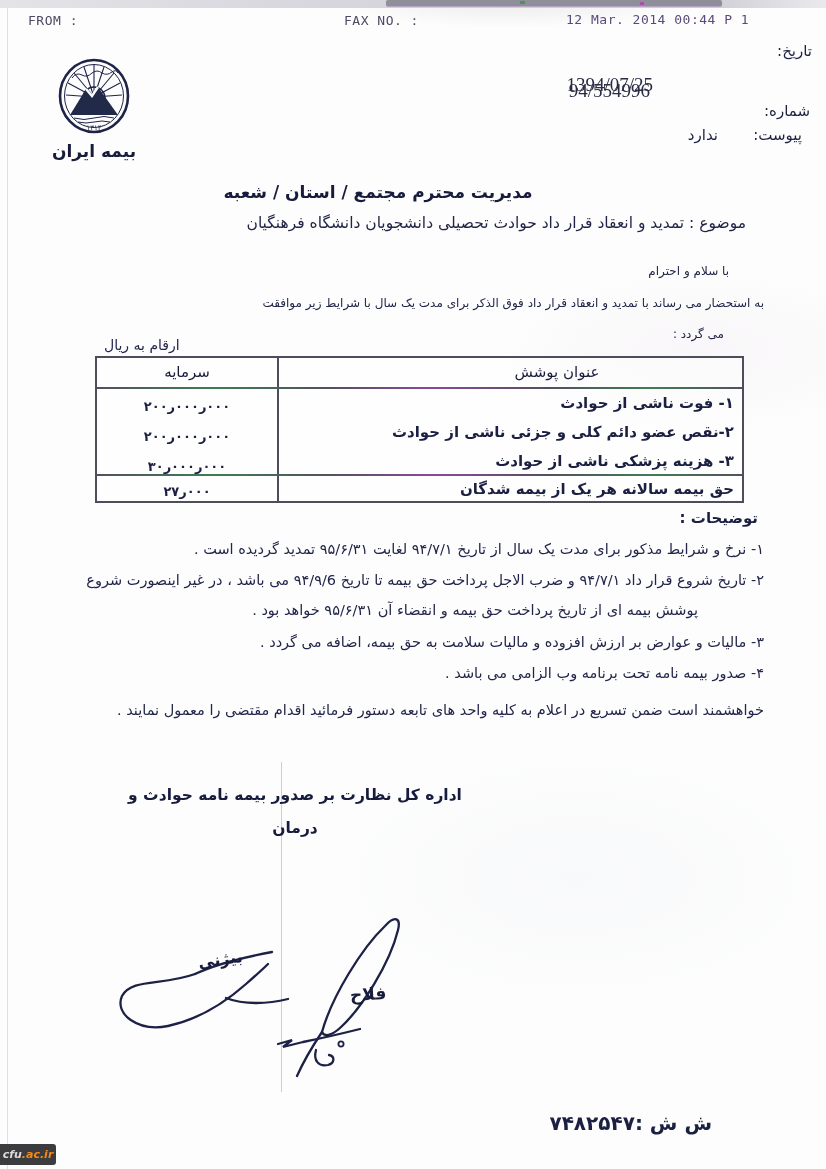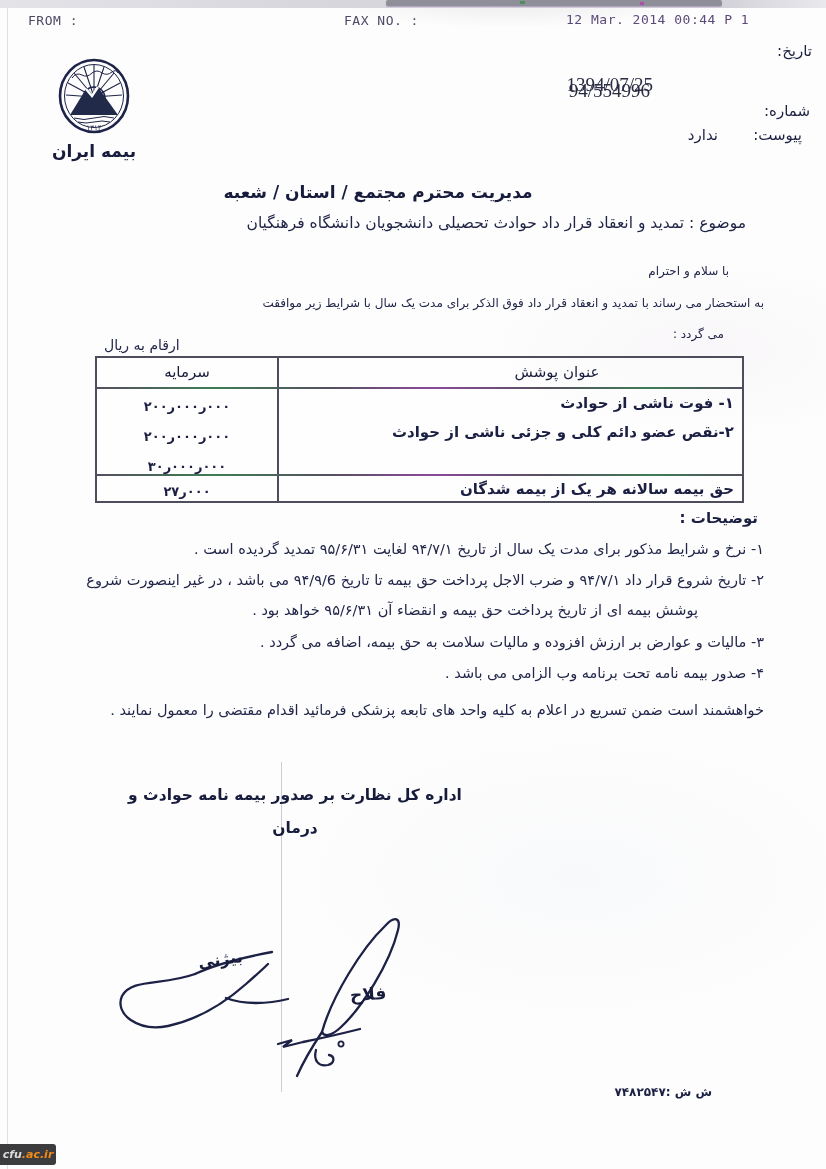--- a/index.html
+++ b/index.html
@@ -51,21 +51,21 @@
   .prem-cap{position:absolute;left:0;top:119px;width:180px;text-align:center;line-height:27px;}
   
   .notes-head{font-size:15px;font-weight:700;color:#1b1f42;}
   .note{right:62px;width:706px;direction:rtl;font-size:14.5px;color:#22264a;line-height:30px;padding-right:66px;text-indent:-66px;box-sizing:border-box;text-align:right;}
   .closing{right:62px;width:708px;direction:rtl;font-size:14.5px;color:#22264a;line-height:33px;text-align:right;}
   
   .dept{left:103px;width:384px;text-align:center;font-size:15.5px;font-weight:700;color:#181c3c;line-height:33px;}
   .sig-name{font-weight:700;color:#181c3c;}
   .sig-stroke{stroke:#1c2145;stroke-width:2.3;fill:none;stroke-linecap:round;}
   
-  .ref{font-size:12px;font-weight:700;color:#1b1f42;direction:rtl;}
+  .ref{font-size:20px;font-weight:700;color:#1b1f42;direction:rtl;margin-top:26px;}
   .watermark{left:0;top:1144px;width:56px;height:21px;background:#3c3c3e;border-radius:0 3px 3px 0;
     font-style:italic;font-weight:700;font-size:11px;line-height:21px;text-align:center;}
   .wm-pre{color:#dadada;} .wm-suf{color:#f28a1a;}
   .seal{stroke:#1e2348;fill:none;}
 </style>
 </head>
 <body>
 
 <div class="page">
 
@@ -121,38 +121,39 @@
 
   <div class="abs ctable">
     <div class="vline"></div>
     <div class="hline hl1"></div>
     <div class="hline hl2"></div>
     <div class="th cov-head">عنوان پوشش</div>
     <div class="th cap-head">سرمایه</div>
     <div class="cov-body">
       <div class="t">۱- فوت ناشی از حوادث</div>
       <div class="t">۲-نقص عضو دائم کلی و جزئی ناشی از حوادث</div>
+      <div class="t">۳- هزینه پزشکی ناشی از حوادث</div>
     </div>
     <div class="cap-body">
       <div class="a"><span class="amount">۲۰۰ر۰۰۰ر۰۰۰</span></div>
       <div class="a"><span class="amount">۲۰۰ر۰۰۰ر۰۰۰</span></div>
       <div class="a"><span class="amount">۳۰ر۰۰۰ر۰۰۰</span></div>
     </div>
     <div class="prem-title">حق بیمه سالانه هر یک از بیمه شدگان</div>
     <div class="prem-cap"><span class="amount">۲۷ر۰۰۰</span></div>
   </div>
 
   <div class="abs notes-head rtl" style="right:68px;top:509px;">توضیحات :</div>
   <div class="abs note" style="top:534px;">۱- نرخ و شرایط مذکور برای مدت یک سال از تاریخ ۹۴/۷/۱ لغایت ۹۵/۶/۳۱ تمدید گردیده است .</div>
   <div class="abs note" style="top:565px;">۲- تاریخ شروع قرار داد ۹۴/۷/۱ و ضرب الاجل پرداخت حق بیمه تا تاریخ ۹۴/۹/6 می باشد ، در غیر اینصورت شروع پوشش بیمه ای از تاریخ پرداخت حق بیمه و انقضاء آن ۹۵/۶/۳۱ خواهد بود .</div>
   <div class="abs note" style="top:627px;">۳- مالیات و عوارض بر ارزش افزوده و مالیات سلامت به حق بیمه، اضافه می گردد .</div>
   <div class="abs note" style="top:658px;">۴- صدور بیمه نامه تحت برنامه وب الزامی می باشد .</div>
 
   <div class="abs closing" style="top:694px;">
-    <span>خواهشمند است ضمن تسریع در اعلام به کلیه واحد های تابعه پزشکی فرمائید اقدام مقتضی را معمول</span>
+    <span>خواهشمند است ضمن تسریع در اعلام به کلیه واحد های تابعه دستور فرمائید اقدام مقتضی را معمول</span>
     <span>نمایند .</span>
   </div>
 
   <div class="abs dept rtl" style="top:779px;">
     <div>اداره کل نظارت بر صدور بیمه نامه حوادث و درمان</div>
   </div>
 
   <svg class="abs" style="left:100px;top:878px;" width="420" height="215" viewBox="0 0 420 215">
 
     <path class="sig-stroke" d="M222,154 C232,118 262,70 285,48 C295,37 301,40 298,52 C290,85 262,130 240,150 C231,158 224,159 222,154 Z"></path>

